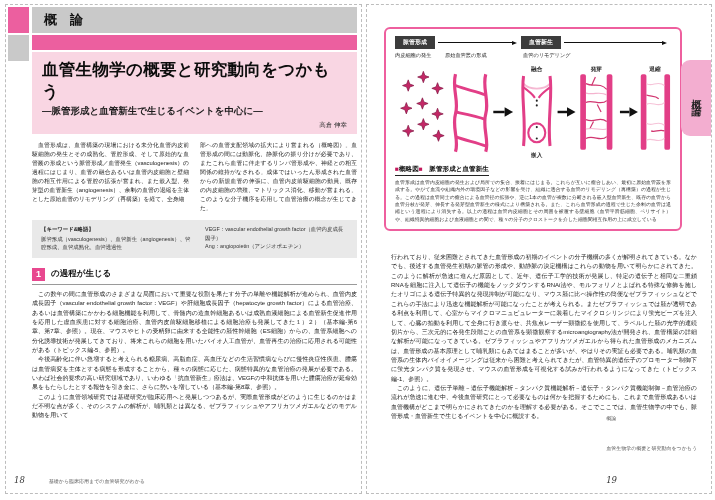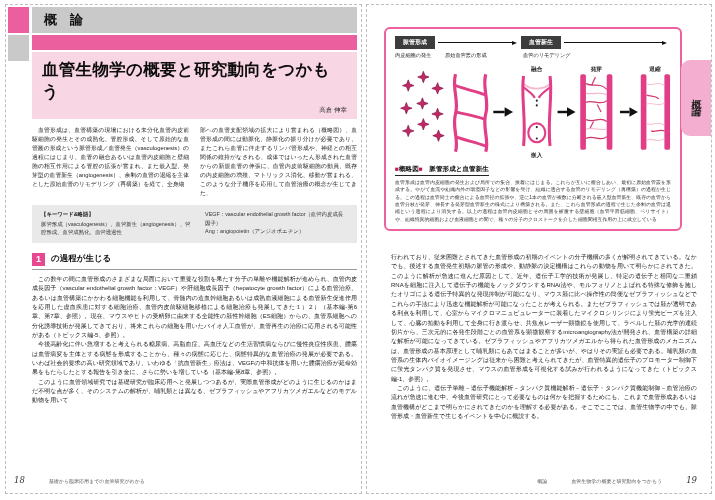--- a/index.html
+++ b/index.html
@@ -35,21 +35,21 @@
                   border-bottom:1px solid #9a9a9a; padding-bottom:3px; }
   .sec-num { width:13px; height:13px; background:#e8488f; color:#fff; font-weight:bold;
              font-size:9px; display:flex; align-items:center; justify-content:center; }
   .sec-title { font-size:8.5px; font-weight:bold; color:#111; }
 
   .body-text { margin-top:5px; font-size:6px; line-height:1.56; text-align:justify;
                color:#232323; white-space:pre-line; }
 
   .footer { position:absolute; bottom:8px; display:flex; align-items:baseline; gap:24px; }
   .footer-left { left:8px; }
-  .footer-right { right:14px; }
+  .footer-right { right:14px;flex-direction:column; }
   .pg-num { font-family:"DejaVu Serif","Liberation Serif",serif; font-style:italic;
             font-size:8.5px; color:#333; }
   .ft-text { font-size:5px; color:#555; }
 
   
   .figure-box { position:absolute; left:17px; top:22px; width:298px;
                 border:2px solid #ee5f9e; border-radius:6px; background:#fff;
                 padding:7px 9px 6px; }
   .fig-phases { display:flex; align-items:center; }
   .phase-label { background:#3c3c3c; color:#fff; font-size:6px; font-weight:bold;
@@ -89,20 +89,21 @@
   </div>
 
   <div class="lp-main">
     <div class="chapter-bar">
       <span>概　論</span>
     </div>
     <div class="accent-bar"></div>
 
     <div class="title-block">
       <h1>血管生物学の概要と研究動向をつかもう</h1>
+      <div class="subtitle">―脈管形成と血管新生で生じるイベントを中心に―</div>
       <div class="author">高倉 伸幸</div>
     </div>
 
     <div class="intro">
       <div class="col">　血管形成は、血管構築の現場における未分化血管内皮前駆細胞の発生とその成熟化、管腔形成、そして原始的な血管叢の形成という脈管形成／血管発生（vasculogenesis）の過程にはじまり、血管の融合あるいは血管内皮細胞と壁細胞の相互作用による管腔の拡張が営まれ、また嵌入型、発芽型の血管新生（angiogenesis）、余剰の血管の退縮を主体とした原始血管のリモデリング（再構築）を経て、全身細</div>
       <div class="col">部への血管支配領域の拡大により営まれる（概略図）。血管形成の間には動脈化、静脈化の振り分けが必要であり、またこれら血管に伴走するリンパ管形成や、神経との相互関係の維持がなされる。成体ではいったん形成された血管からの新規血管の伸張に、血管内皮前駆細胞の動員、既存の内皮細胞の増殖、マトリックス消化、移動が営まれる。このような分子機序を応用して血管治療の概念が生じてきた。</div>
     </div>
 
     <div class="keywords">
       <div class="kw-left">

